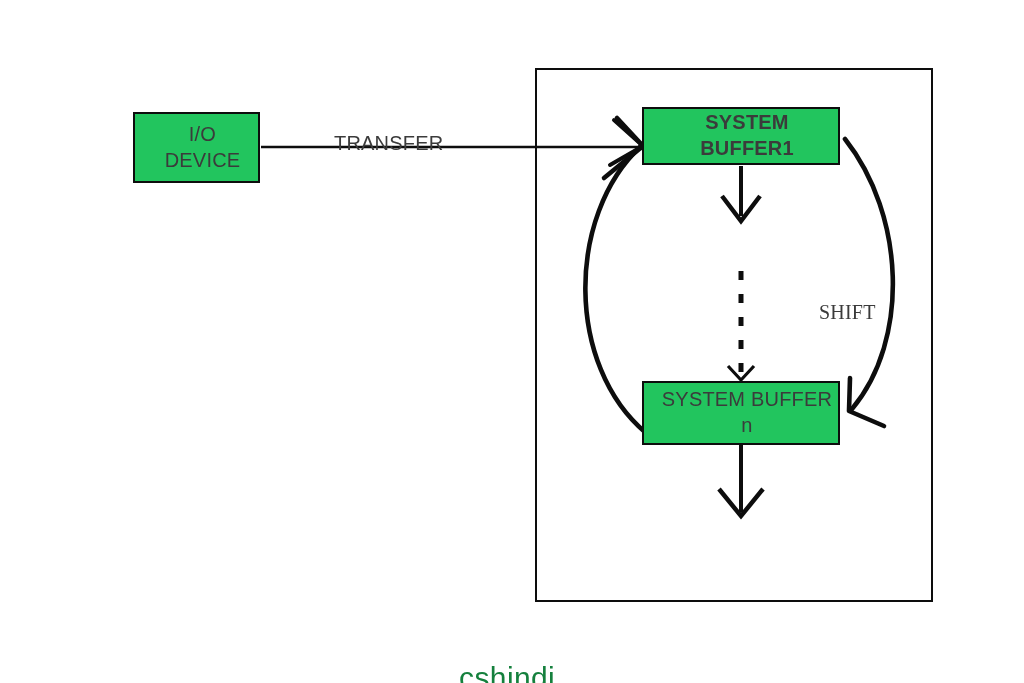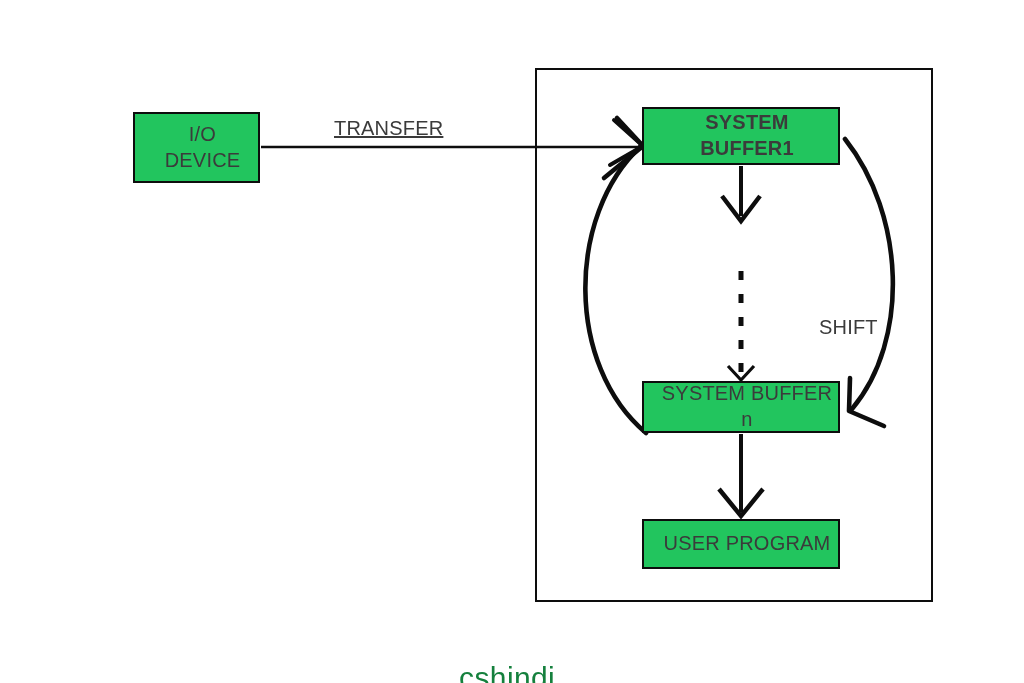--- a/index.html
+++ b/index.html
@@ -60,25 +60,25 @@
     font-size: 30px;
     letter-spacing: 0.4px;
     white-space: nowrap;
     margin-top: 42px;
   }
   
   #os-box      { left: 535px; top: 68px;  width: 398px; height: 534px; }
   #io-device   { left: 133px; top: 112px; width: 127px; height: 71px;  }
   #buffer-1    { left: 642px; top: 107px; width: 198px; height: 58px; font-weight: bold;  }
   #buffer-2    { left: 642px; top: 222px; width: 198px; height: 48px;  }
-  #buffer-n    { left: 642px; top: 381px; width: 198px; height: 52px;  }
+  #buffer-n    { left: 642px; top: 381px; width: 198px; height: 64px;  }
   #user-prog   { left: 642px; top: 519px; width: 198px; height: 50px;  }
   #label-os       { left: 644px; top: 39px;  }
-  #label-transfer { left: 334px; top: 117px; text-decoration: underline; }
-  #label-shift    { left: 819px; top: 316px; }
+  #label-transfer { left: 334px; top: 132px; }
+  #label-shift    { left: 819px; top: 301px; font-family: Liberation Serif, serif; }
   #watermark-text { left: 459px; top: 619px; }
 </style>
 </head>
 <body>
 
 <div id="canvas">
 
   <div class="os-container" id="os-box"></div>
 
   <svg class="layer" viewBox="0 0 1024 683">
@@ -116,21 +116,20 @@
   </svg>
 
   <div class="node-box" id="io-device">I/O
 DEVICE</div>
 
   <div class="node-box" id="buffer-1">SYSTEM BUFFER1</div>
 
 
   <div class="node-box" id="buffer-n">SYSTEM BUFFER n</div>
 
-  <div class="node-box" id="user-prog">USER PROGRAM</div>
 
 
   <div class="free-label" id="label-transfer">TRANSFER</div>
 
   <div class="free-label" id="label-shift">SHIFT</div>
 
   <div class="watermark" id="watermark-text">cshindi</div>
 
 </div>
 

